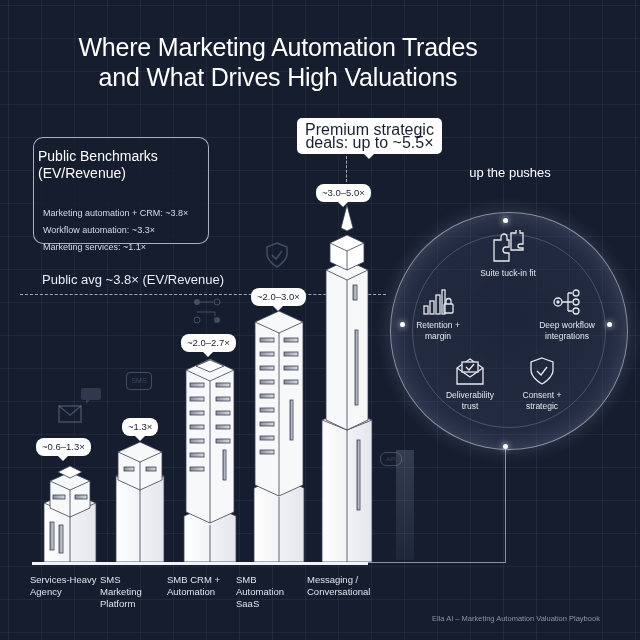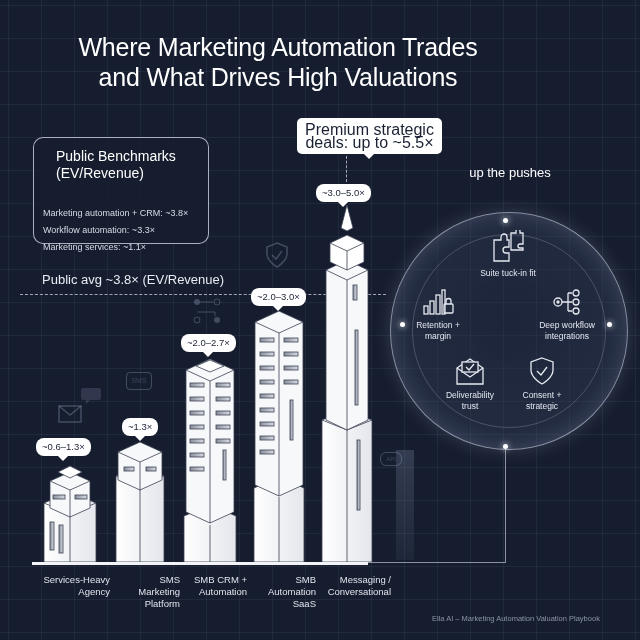--- a/index.html
+++ b/index.html
@@ -19,40 +19,40 @@
   }
   .title {
     position:absolute; left:0; top:32px; width:556px; text-align:center;
     font-size:25px; line-height:30px; font-weight:normal; color:#ffffff; letter-spacing:-0.2px;
   }
   .bench {
     position:absolute; left:33px; top:137px; width:174px; height:105px;
     border:1.5px solid rgba(220,225,240,0.75); border-radius:10px;
     background:rgba(22,29,47,0.85);
   }
-  .bench h2 { margin:10px 0 0 22px; font-size:14px; line-height:17px; font-weight:normal; color:#fff; }
+  .bench h2 { margin:10px 0 0 4px; font-size:14px; line-height:17px; font-weight:normal; color:#fff; }
   .bench p { margin:0 0 0 9px; font-size:9px; line-height:17px; color:#d7dbe6; }
   .bench .rows { margin-top:23px; }
   .avg-label { position:absolute; left:42px; top:272px; font-size:13px; color:#e8ebf3; }
   .avg-line {
     position:absolute; left:20px; top:294px; width:366px; border-top:1.5px dashed rgba(220,225,240,0.7);
   }
   .ground { position:absolute; left:32px; top:562px; width:336px; height:3px; background:#f3f4f7; }
   .bubble {
     position:absolute; background:#fff; color:#1a2133; border-radius:8px;
     font-size:9.5px; line-height:12px; padding:3px 6px; text-align:center; white-space:nowrap;
   }
   .bubble:after {
     content:""; position:absolute; left:50%; bottom:-5px; margin-left:-5px;
     border-left:5px solid transparent; border-right:5px solid transparent; border-top:5px solid #fff;
   }
   .premium { font-size:16px; line-height:13px; padding:5px 8px; border-radius:5px; }
   .vdash { position:absolute; border-left:1.5px dashed rgba(220,225,240,0.7); }
   .cat {
-    position:absolute; top:574px; width:80px; text-align:right;
+    position:absolute; top:574px; width:80px; text-align:left;
     font-size:9.5px; line-height:12px; color:#dfe3ec;
   }
   .ghost { position:absolute; color:rgba(170,185,215,0.25); }
   .circle {
     position:absolute; left:390px; top:212px; width:236px; height:236px; border-radius:50%;
     border:1.5px solid rgba(220,225,240,0.55);
     background:radial-gradient(circle at 50% 45%, rgba(40,50,75,0.4) 0%, rgba(60,72,100,0.35) 70%, rgba(120,135,170,0.25) 100%);
     box-shadow:0 0 18px rgba(200,210,235,0.18), inset 0 0 22px rgba(200,210,235,0.18);
   }
   .circle-inner {

